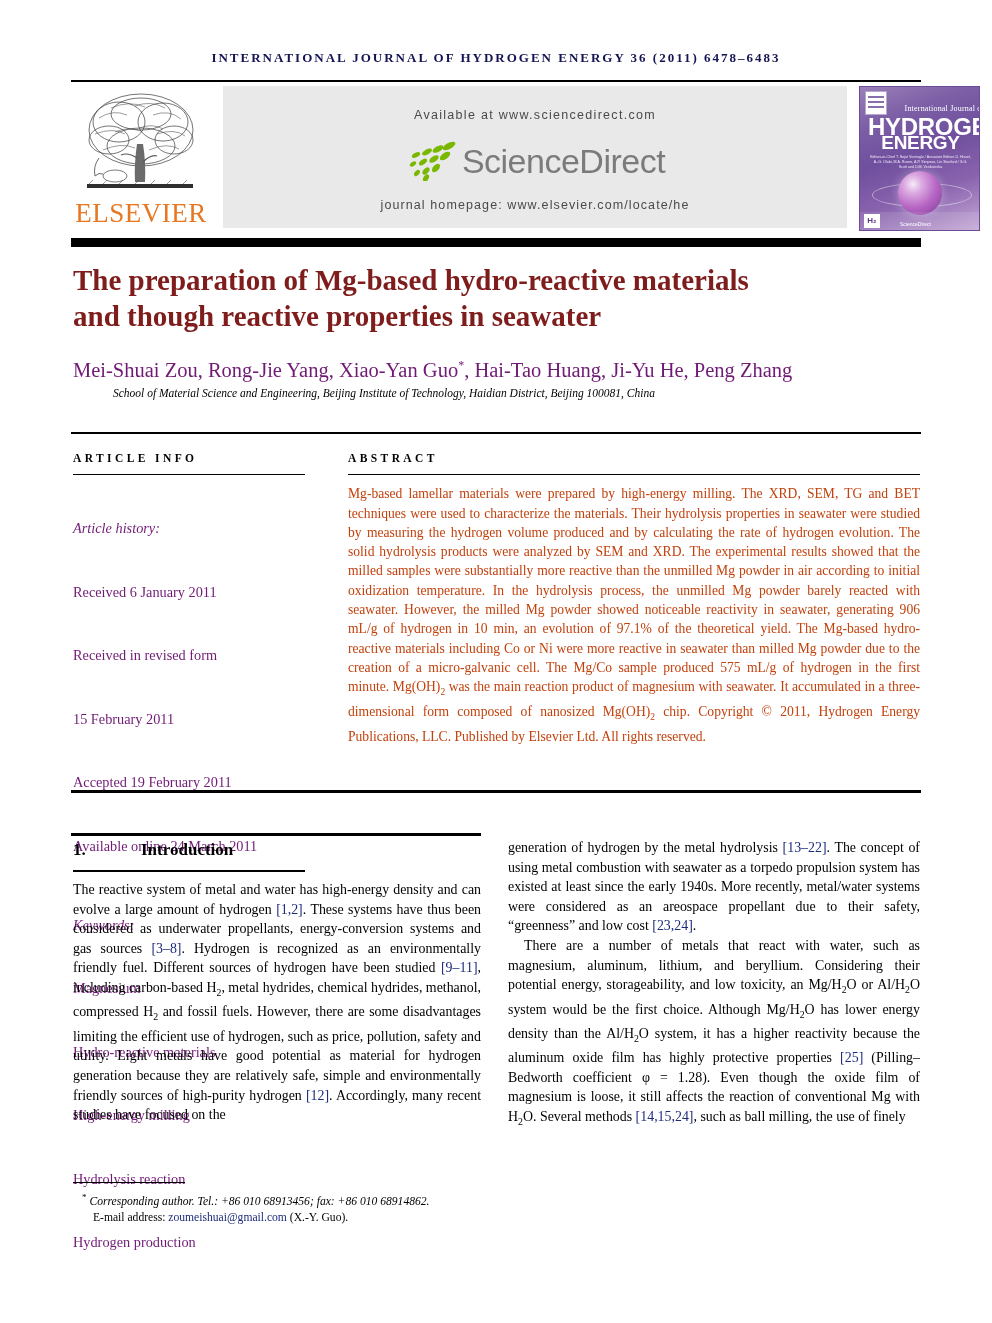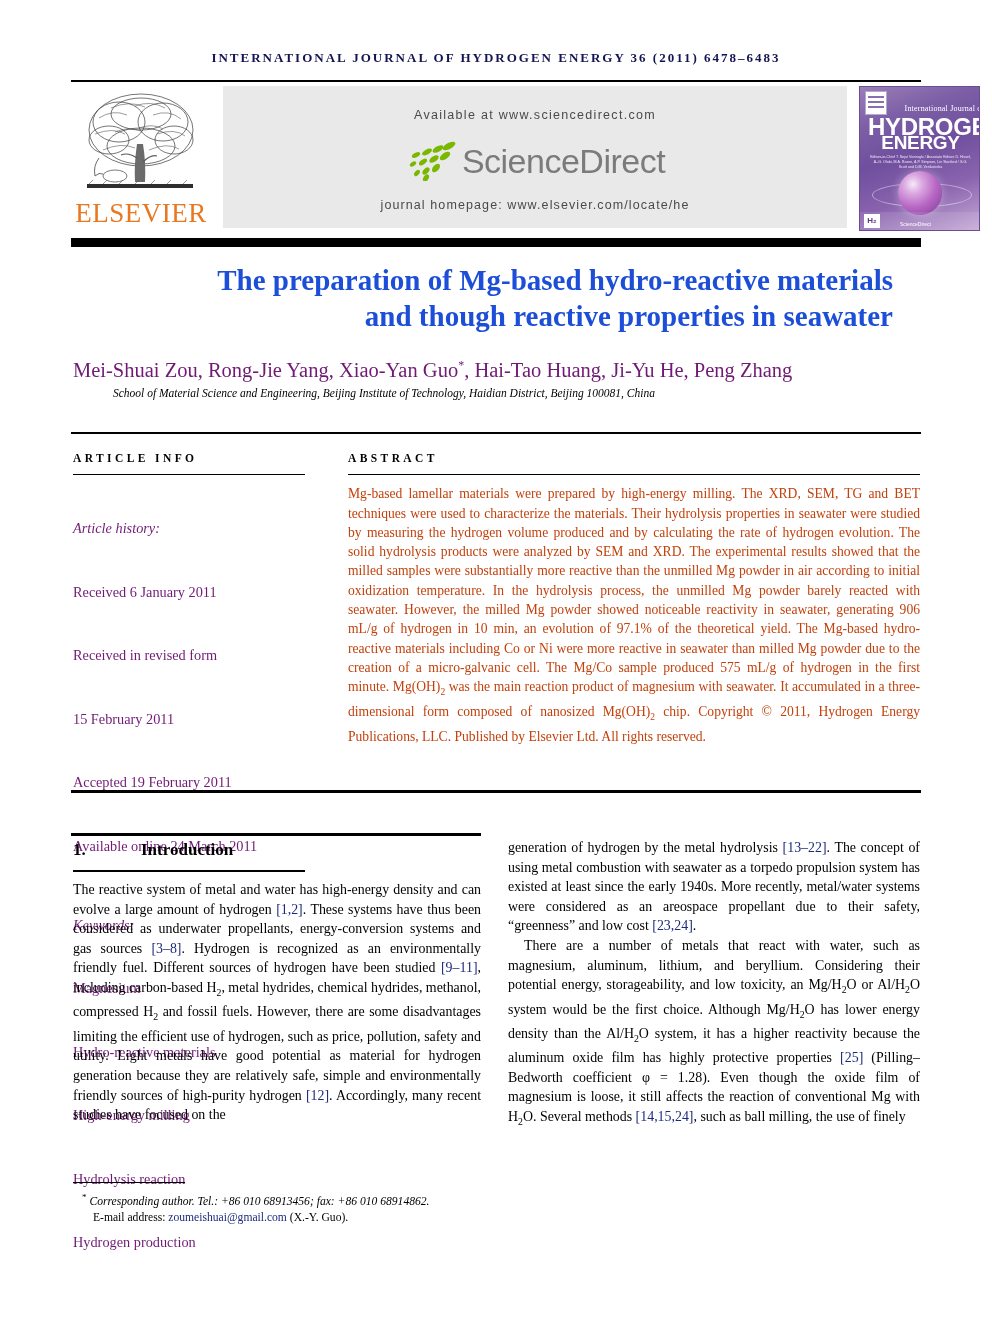--- a/index.html
+++ b/index.html
@@ -218,22 +218,21 @@
 
   
   .title {
     position: absolute;
     left: 73px; top: 262px;
     width: 820px;
     font-family: "Liberation Serif", serif;
     font-weight: bold;
     font-size: 29px;
     line-height: 36px;
-    color: #1d4ed8;
-    text-align: right;
+    color: #7f1d1d;
   }
 
   
   .authors {
     position: absolute;
     left: 73px; top: 358px;
     width: 840px;
     font-family: "Liberation Serif", serif;
     font-size: 20.5px;
     color: #701a75;

